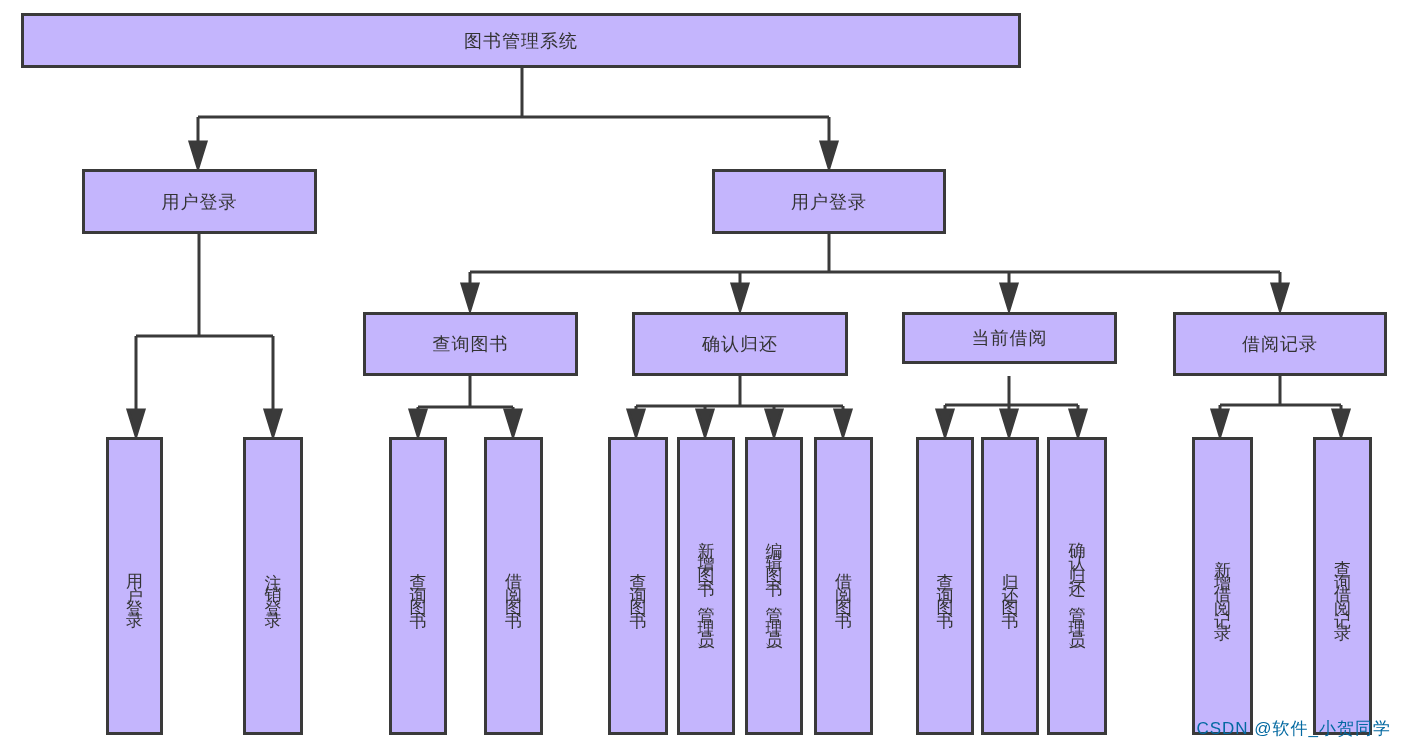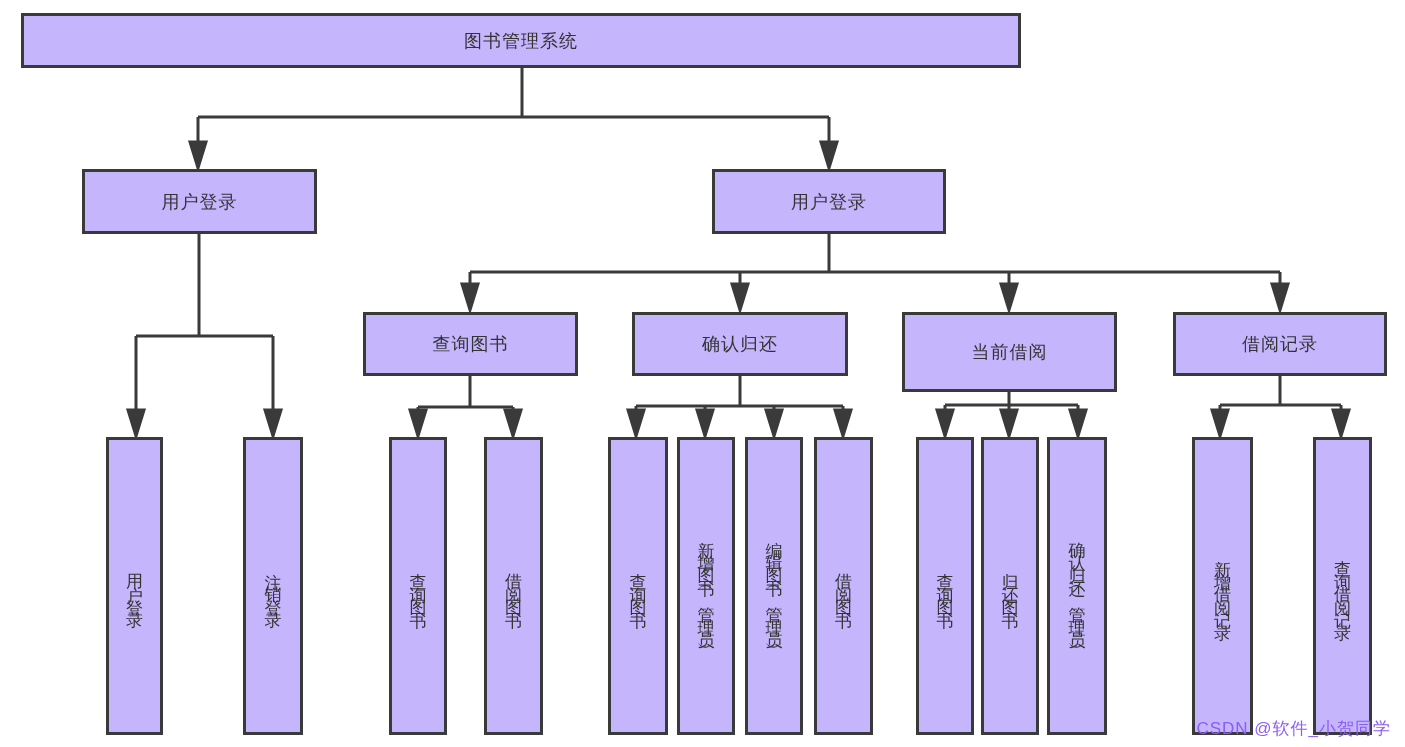--- a/index.html
+++ b/index.html
@@ -40,21 +40,21 @@
     font-size: 17px;
     line-height: 1;
   }
   .watermark {
     position: absolute;
     right: 14px;
     bottom: 7px;
     font-size: 17px;
     letter-spacing: 1px;
     z-index: 3;
-    color: #8b5cf6;
+    color: #0369a1;
   }
 </style>
 </head>
 <body>
 
 <div class="stage">
 
   <svg class="wires" viewBox="0 0 1405 747">
     <g stroke="#3a3a3a" stroke-width="3" fill="#3a3a3a">
 
@@ -117,21 +117,21 @@
   <div class="node" style="left:712px; top:169px; width:234px; height:65px;">
     <span>用户登录</span>
   </div>
 
   <div class="node" style="left:363px; top:312px; width:215px; height:64px;">
     <span>查询图书</span>
   </div>
   <div class="node" style="left:632px; top:312px; width:216px; height:64px;">
     <span>确认归还</span>
   </div>
-  <div class="node" style="left:902px; top:312px; width:215px; height:80px;">
+  <div class="node" style="left:902px; top:312px; width:215px; height:52px;">
     <span>当前借阅</span>
   </div>
   <div class="node" style="left:1173px; top:312px; width:214px; height:64px;justify-content:center;">
     <span>借阅记录</span>
   </div>
 
   <div class="node leaf" style="left:106px; top:437px; width:57px; height:298px;">
     <span>用户登录</span>
   </div>
   <div class="node leaf" style="left:243px; top:437px; width:60px; height:298px;">

